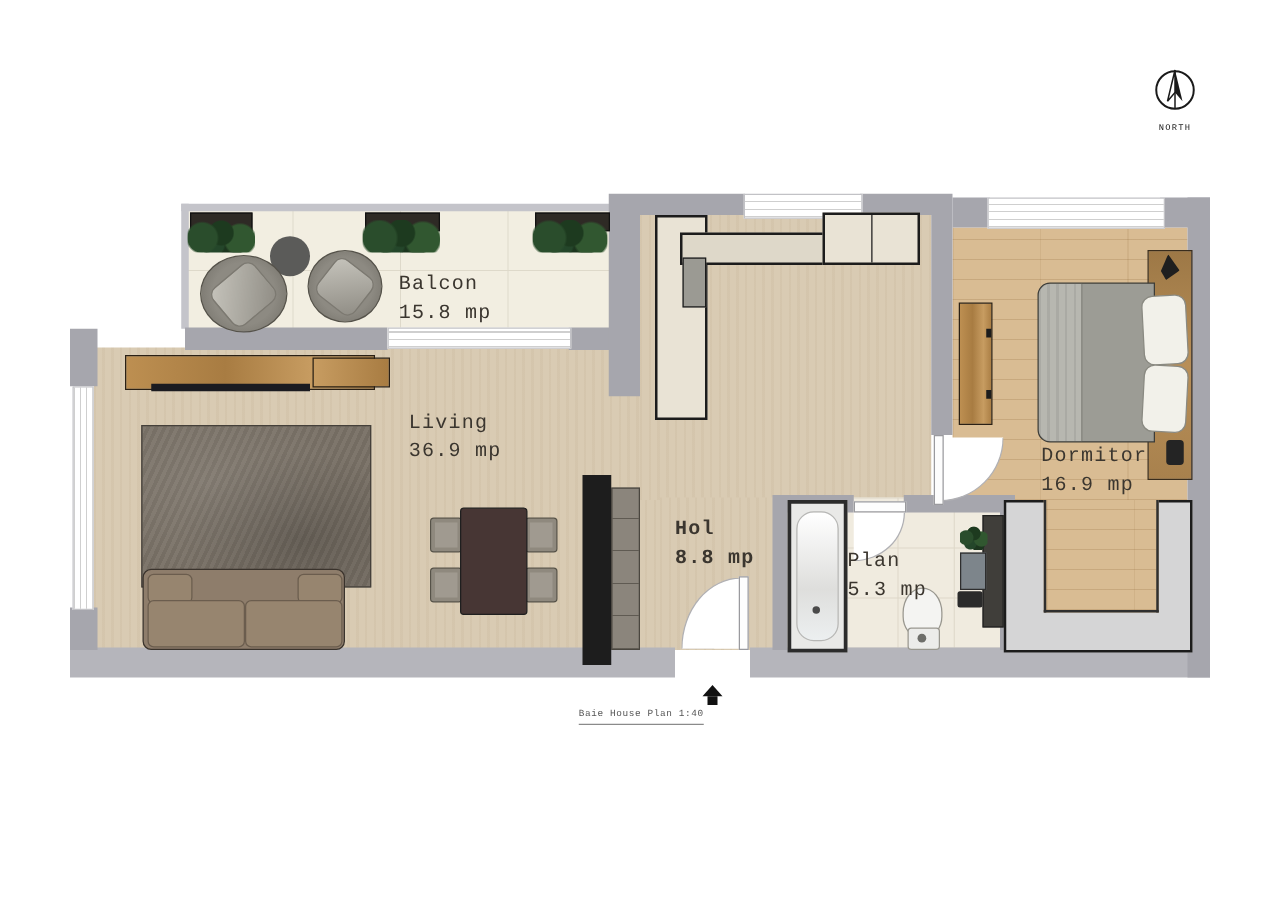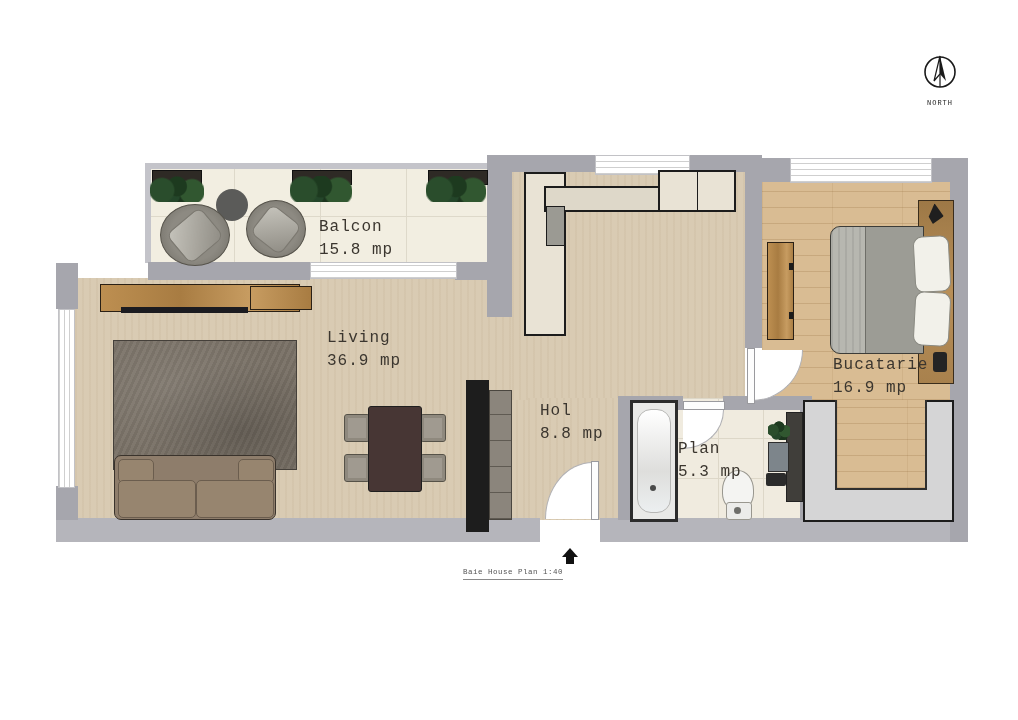--- a/index.html
+++ b/index.html
@@ -202,30 +202,30 @@
   <div class="furn" style="left:914px;top:292px;width:34px;height:52px;background:#f2f1ea;border:1px solid #8a8a82;border-radius:9px;transform:rotate(3deg);z-index:5;"></div>
 
   <div class="room-label" style="left:319px;top:216px;">
     <div>Balcon</div>
     <div>15.8 mp</div>
   </div>
   <div class="room-label" style="left:327px;top:327px;">
     <div>Living</div>
     <div>36.9 mp</div>
   </div>
-  <div class="room-label" style="left:540px;top:400px;">
+  <div class="room-label" style="left:540px;top:412px;font-weight:bold;">
     <div>Hol</div>
     <div>8.8 mp</div>
   </div>
   <div class="room-label" style="left:678px;top:438px;">
     <div>Plan</div>
     <div>5.3 mp</div>
   </div>
   <div class="room-label" style="left:833px;top:354px;">
-    <div>Bucatarie</div>
+    <div>Dormitor</div>
     <div>16.9 mp</div>
   </div>
 
   <div id="compass">
     <svg width="40" height="40" viewBox="0 0 40 40">
       <circle cx="20" cy="20" r="15" fill="none" stroke="#1a1a1a" stroke-width="1.6"></circle>
       <path d="M20 4 L26 29 L20 22 Z" fill="#1a1a1a"></path>
       <path d="M20 4 L14 29 L20 22 Z" fill="none" stroke="#1a1a1a" stroke-width="1.2"></path>
       <line x1="20" y1="22" x2="20" y2="35" stroke="#1a1a1a" stroke-width="1.2"></line>
     </svg>

